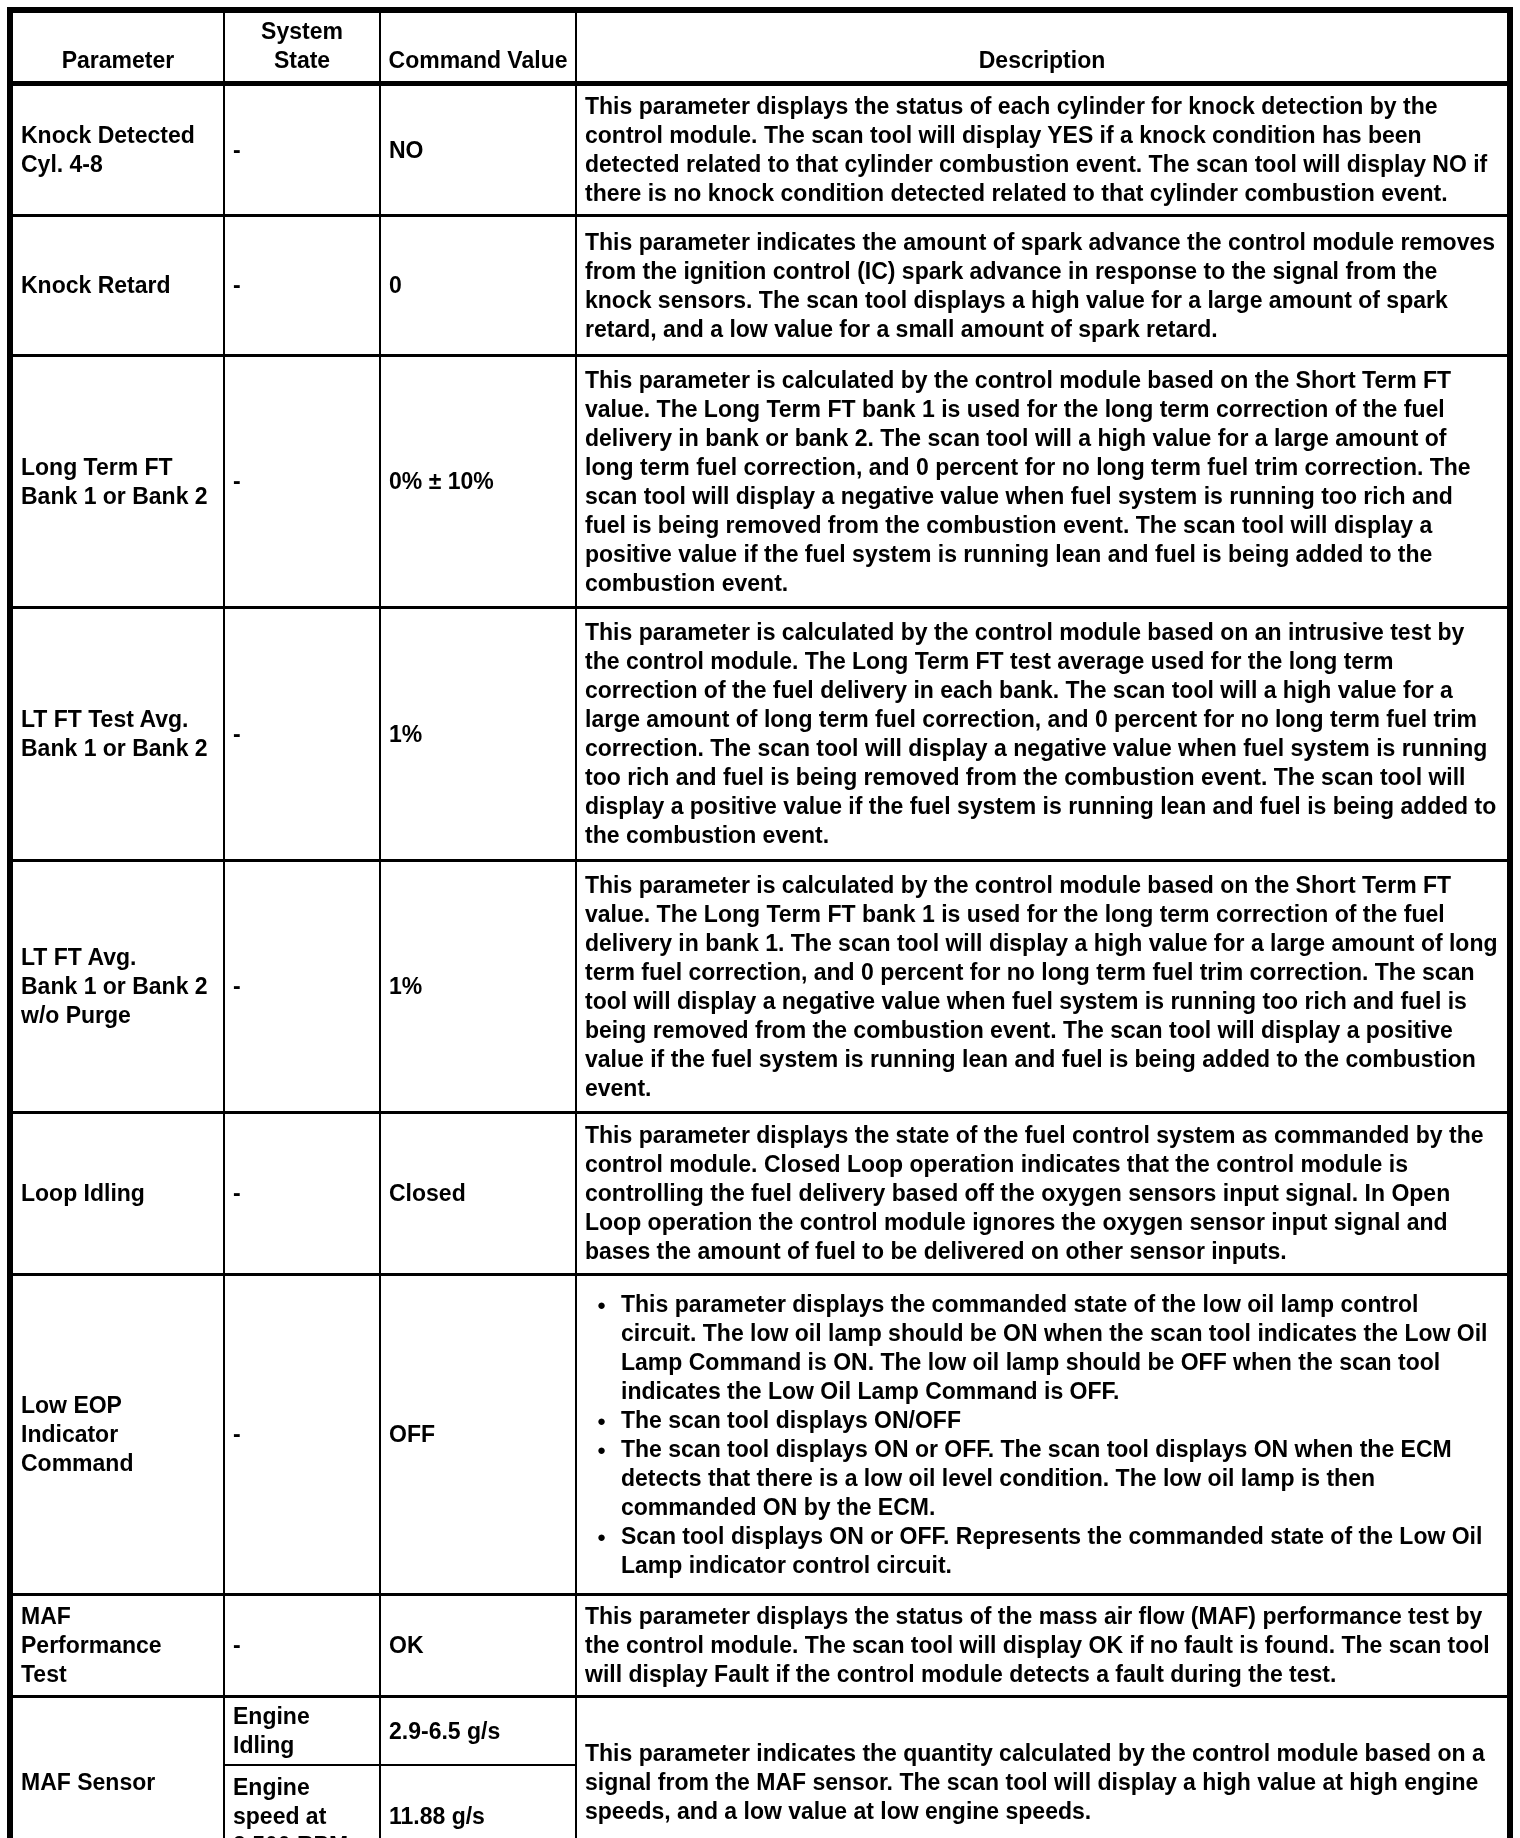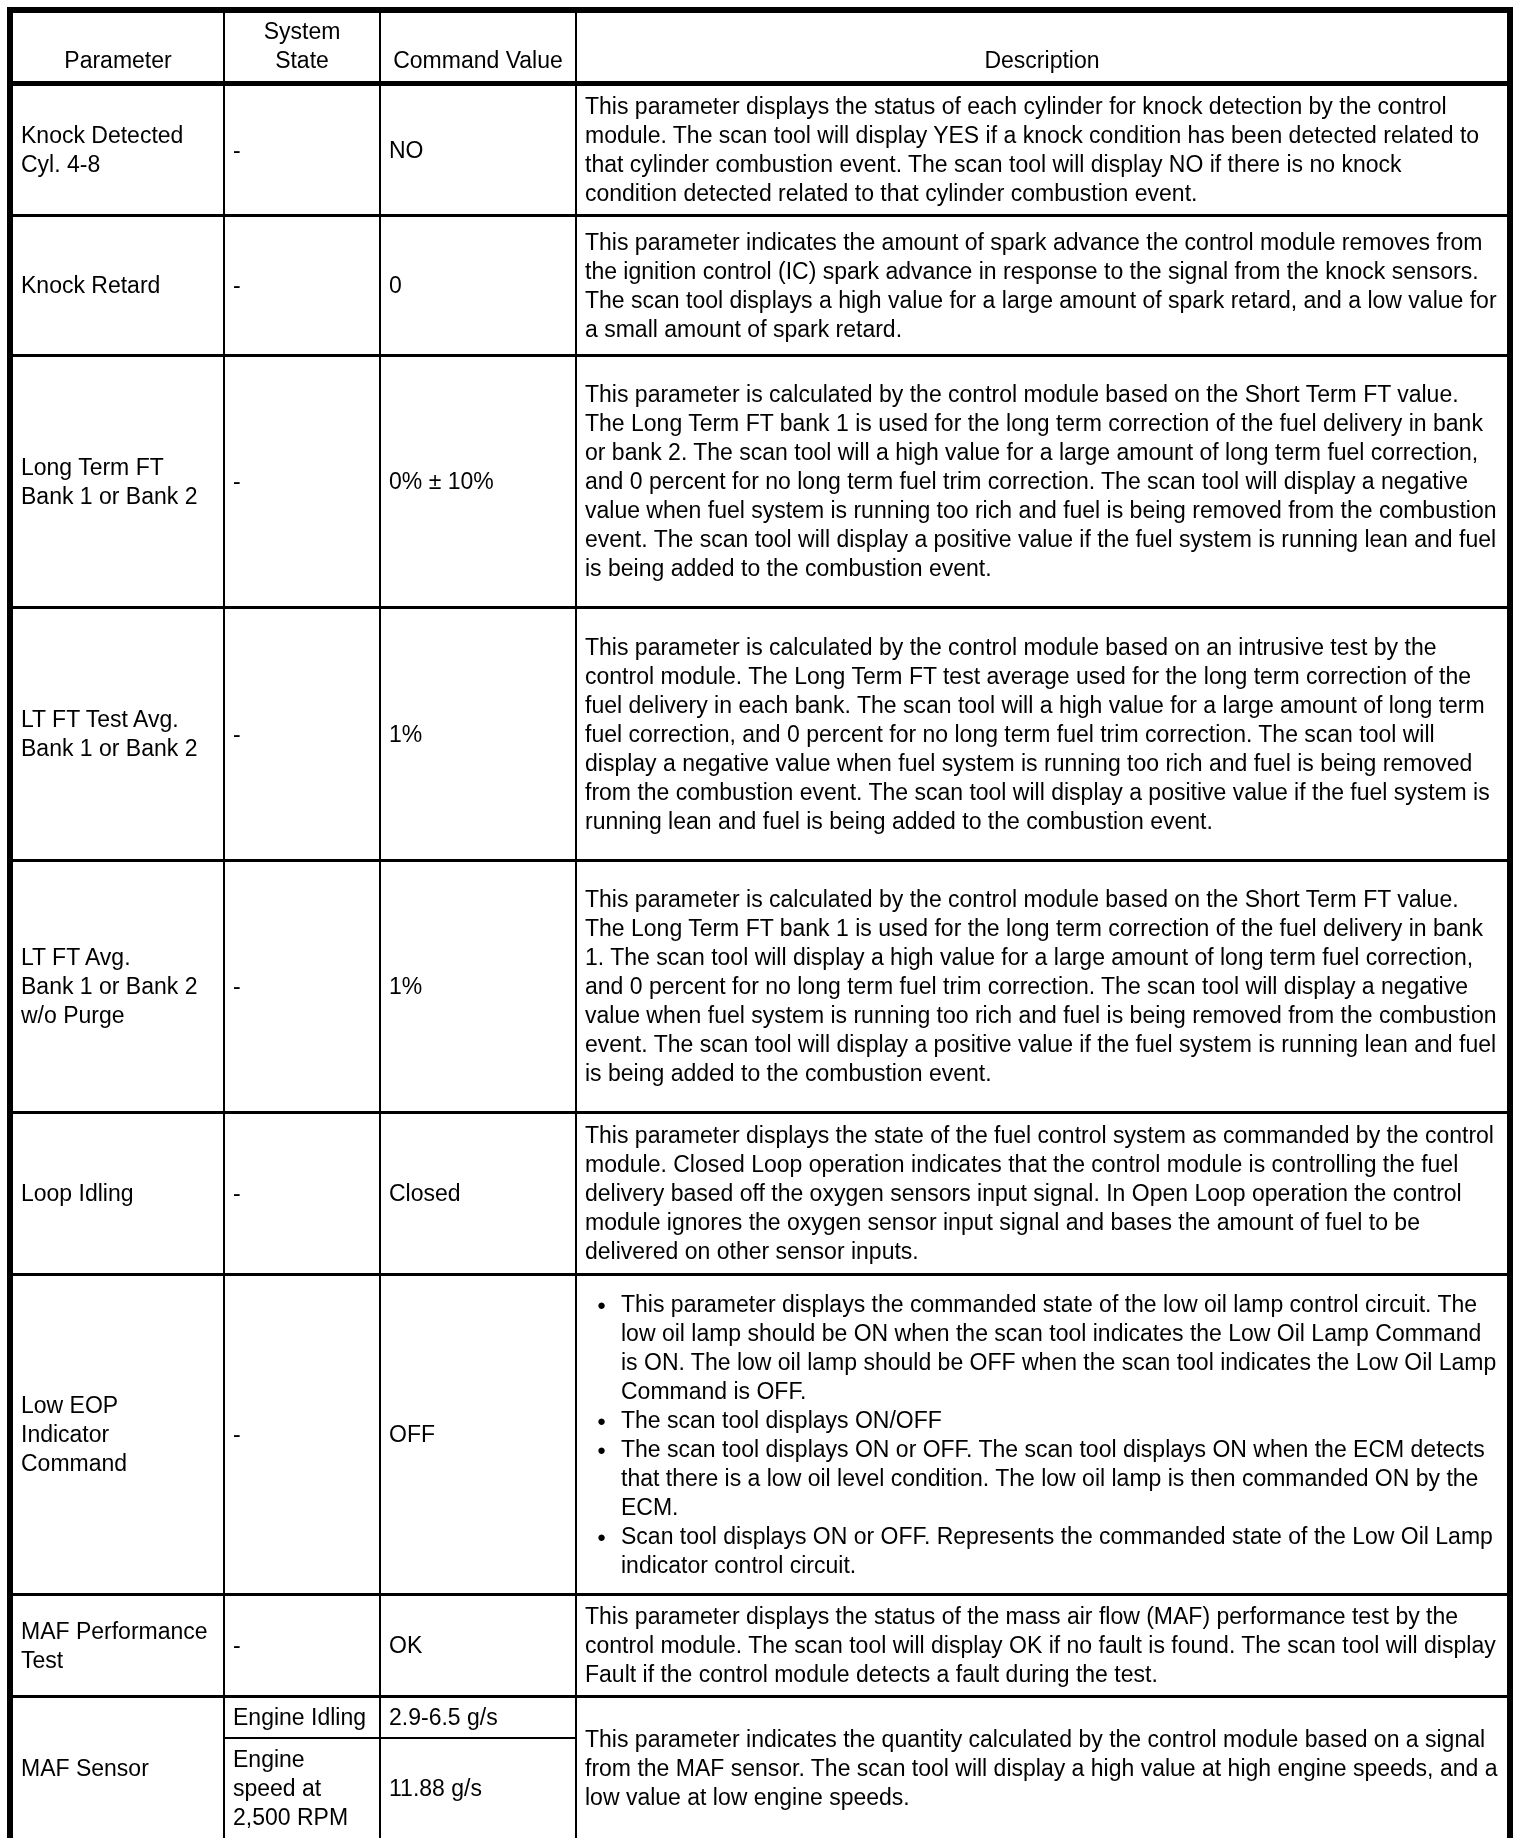--- a/index.html
+++ b/index.html
@@ -25,32 +25,33 @@
   col.c-state { width: 156px; }
   col.c-value { width: 196px; }
   col.c-desc  { width: auto;  }
 
   th {
     border-left: 2px solid #000000;
     border-right: 2px solid #000000;
     border-bottom: 5px solid #000000;
     vertical-align: bottom;
     text-align: center;
-    font-weight: normal;
+    font-weight: bold;
     padding: 4px 6px 6px 6px;
     white-space: pre-line;
   }
   td {
     border-top: 3px solid #000000;
     border-bottom: 3px solid #000000;
     border-left: 2px solid #000000;
     border-right: 2px solid #000000;
     vertical-align: middle;
     padding: 4px 8px;
     text-align: left;
+    font-weight: bold;
   }
   td.param, td.state { white-space: pre-line; }
   td.desc { padding: 6px 8px 6px 8px; }
 
   tr.h-header  { height: 56px;  }
   tr.h-r1      { height: 131px; }
   tr.h-r2      { height: 140px; }
   tr.h-r3      { height: 252px; }
   tr.h-r4      { height: 253px; }
   tr.h-r5      { height: 252px; }

